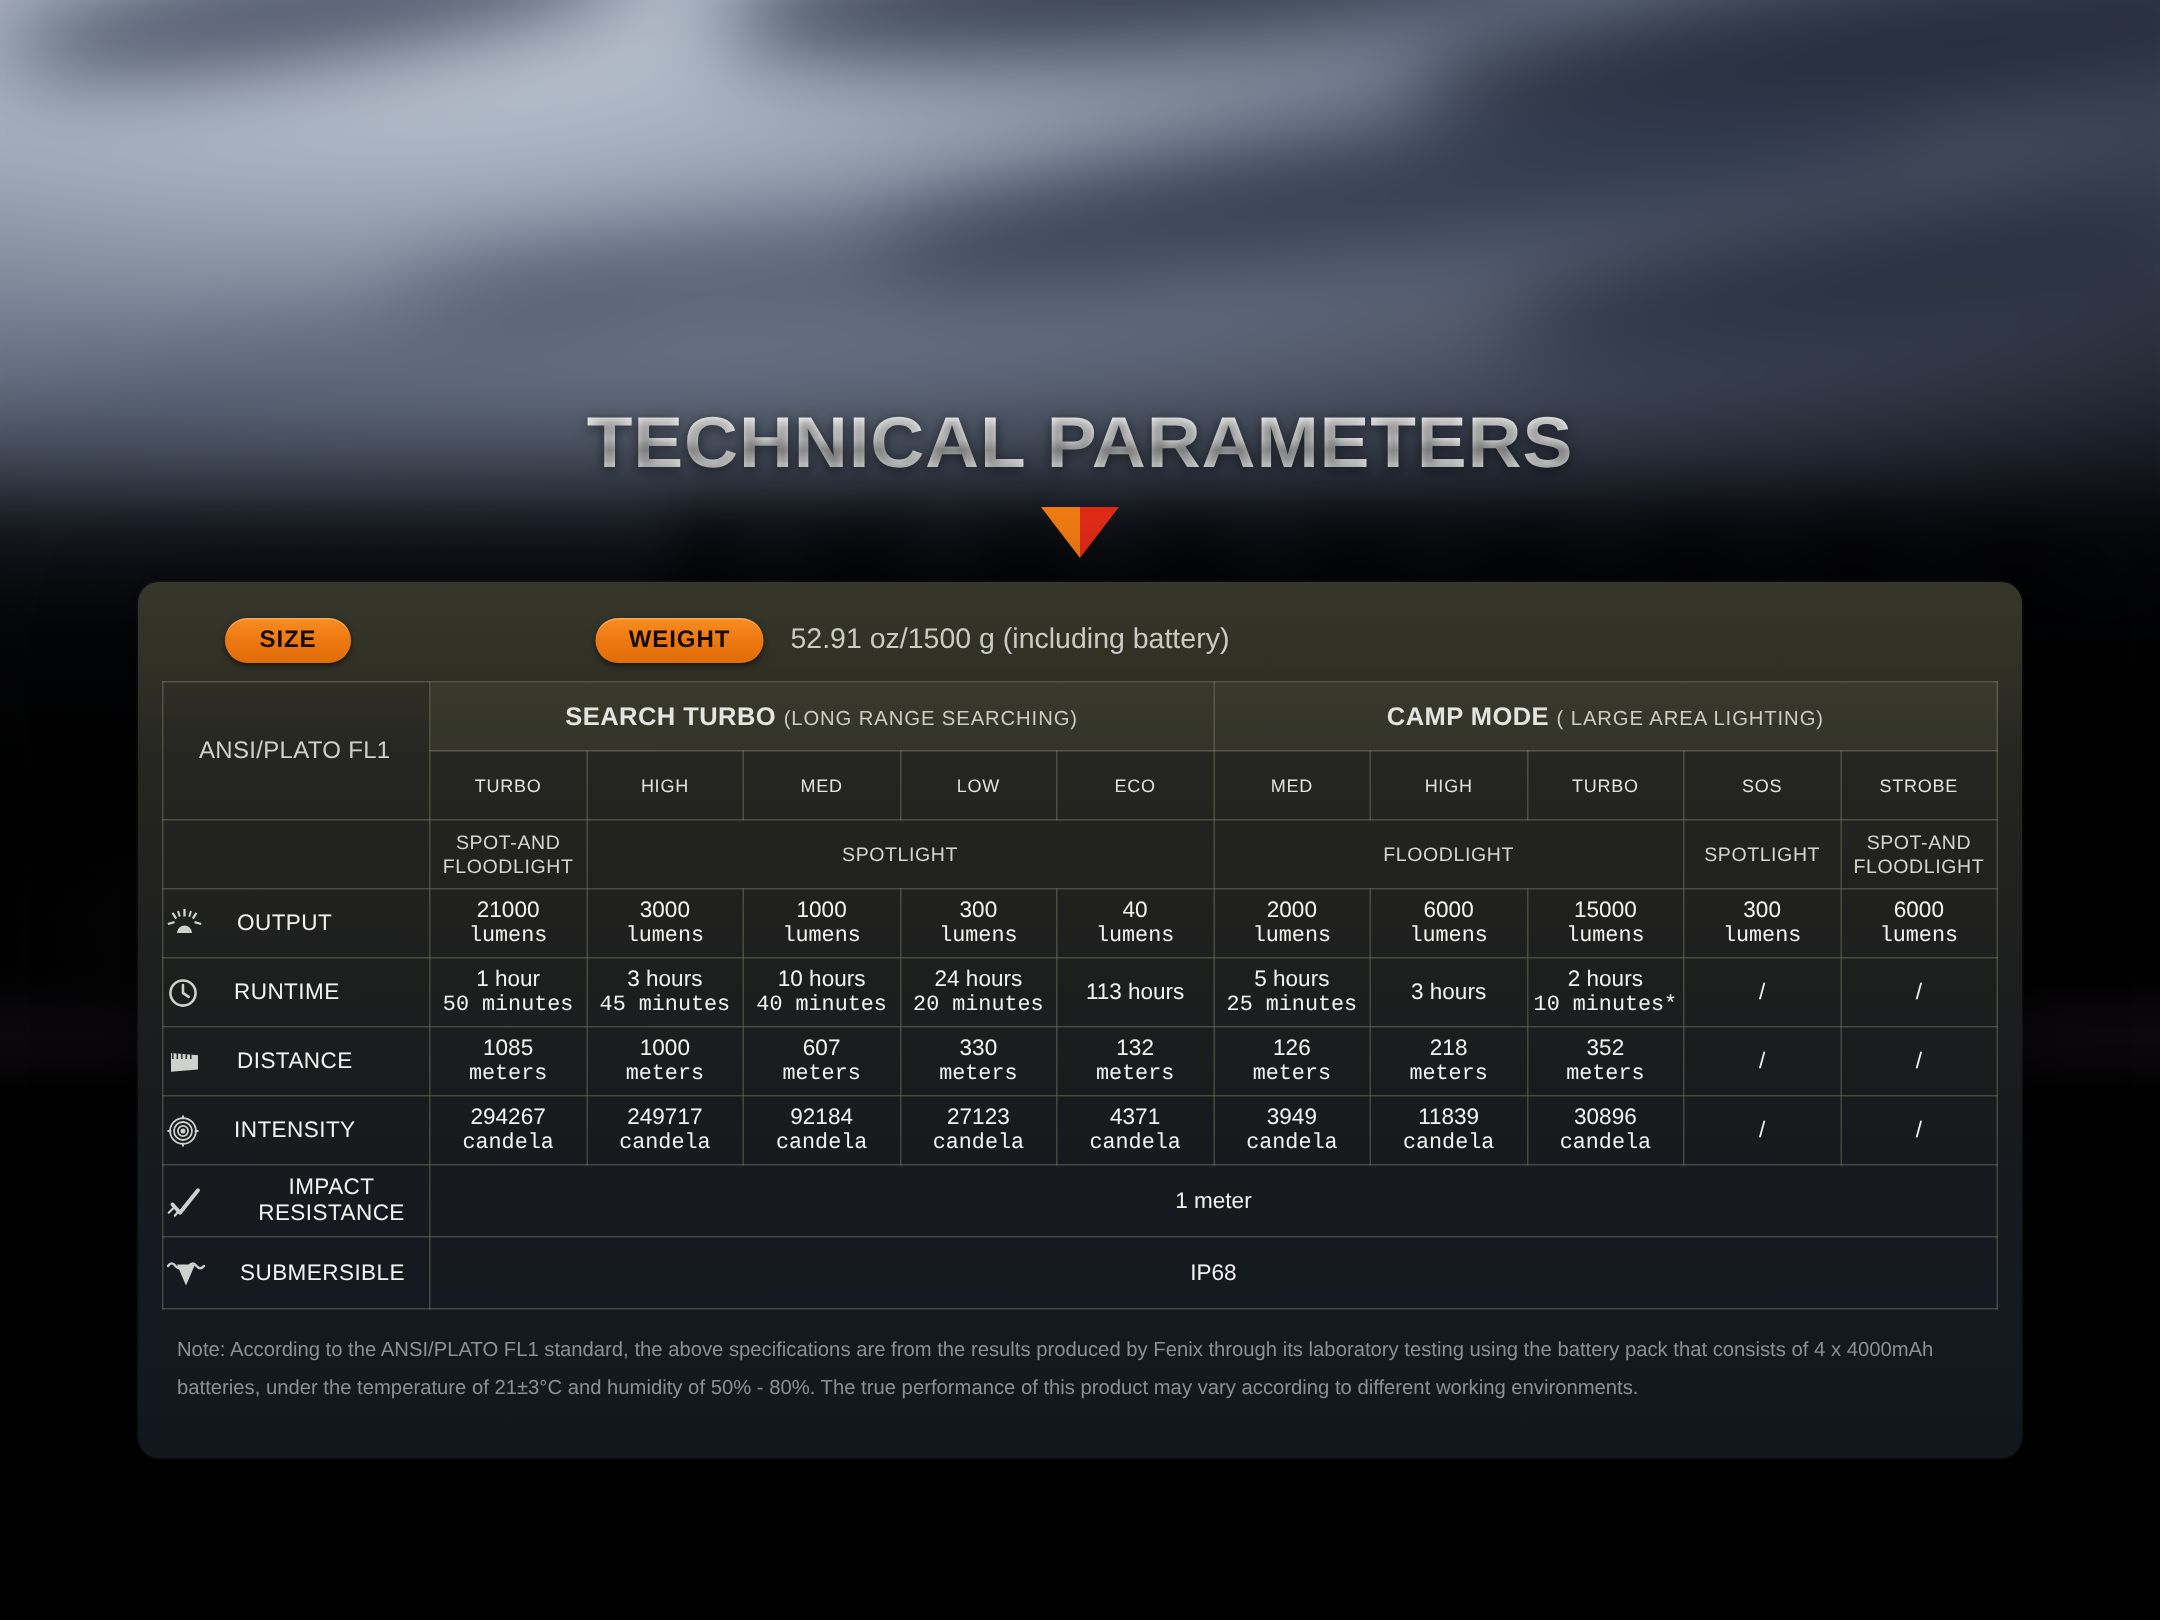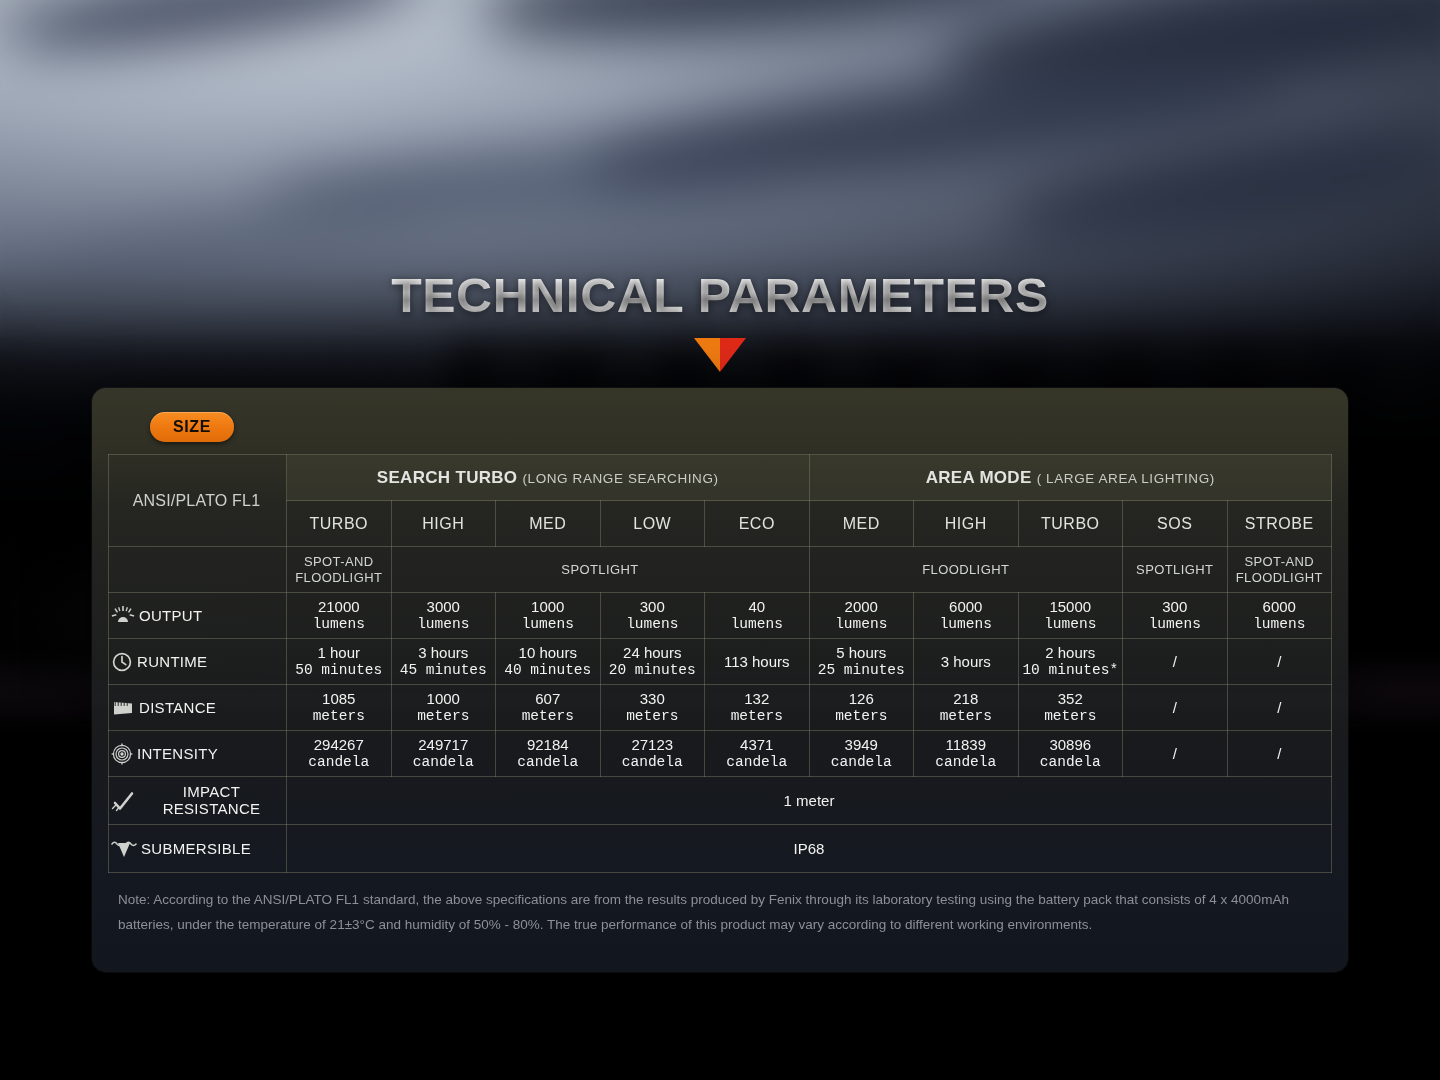--- a/index.html
+++ b/index.html
@@ -221,34 +221,34 @@
   .mode-band {
     height: 46px;
     font-size: 17px;
     letter-spacing: .3px;
     color: #e3e5e0;
     background: rgba(74,74,56,.38);
   }
   .mode-band b { font-weight: bold; }
   .mode-band span.sub { font-size: 13.5px; letter-spacing: .6px; color: #cacdc6; }
 
-  .mode-row td { height: 46px; font-size: 16px; letter-spacing: .5px; color: #e1e3de; }
+  .mode-row td { height: 46px; font-size: 12px; letter-spacing: .5px; color: #e1e3de; }
   .beam-row td { height: 46px; font-size: 13px; letter-spacing: .4px; line-height: 1.16; color: #d4d6d1; }
 
   .data-row td { height: 46px; font-size: 15px; line-height: 1.16; color: #f2f3f1; }
   .data-row td .unit { display: block; font-size: 14.5px; font-family: Liberation Mono, monospace; }
 
   .row-tall td { height: 48px; }
 
   .full-cell { font-size: 16px; color: #f0f1ef; }
 
   .icon-label {
     display: flex;
     align-items: center;
-    gap: 4px;
+    gap: 23px;
   }
   .icon-label svg { flex: 0 0 auto; }
   .icon-label .txt { white-space: nowrap; }
   .icon-label .txt.two-line { line-height: 1.1; white-space: normal; }
 
   
   .note {
     position: absolute;
     left: 118px;
     top: 888px;
@@ -287,20 +287,24 @@
       <polygon points="54,2 28,2 28,36" fill="#e02a18"></polygon>
     </svg>
   </div>
 
   <div class="spec-panel">
 
     <div class="meta-strip">
       <div class="meta-item">
         <span class="pill">SIZE</span>
       </div>
+      <div class="meta-item weight">
+        <span class="pill weight">WEIGHT</span>
+        <span class="meta-value">52.91 oz/1500 g (including battery)</span>
+      </div>
     </div>
 
     <table class="spec">
       <colgroup>
         <col class="col-label">
         <col>
           <col>
           <col>
           <col>
           <col>
@@ -312,21 +316,21 @@
       </colgroup>
       <tbody>
 
         <tr>
           <td rowspan="2" class="cell-label ansi">ANSI/PLATO FL1</td>
           <td class="mode-band" colspan="5">
             <b>SEARCH TURBO</b>
             <span class="sub">(LONG RANGE SEARCHING)</span>
           </td>
           <td class="mode-band" colspan="5">
-            <b>AREA MODE</b>
+            <b>CAMP MODE</b>
             <span class="sub">( LARGE AREA LIGHTING)</span>
           </td>
         </tr>
 
         <tr class="mode-row">
           <td>TURBO</td>
           <td>HIGH</td>
           <td>MED</td>
           <td>LOW</td>
           <td>ECO</td>

